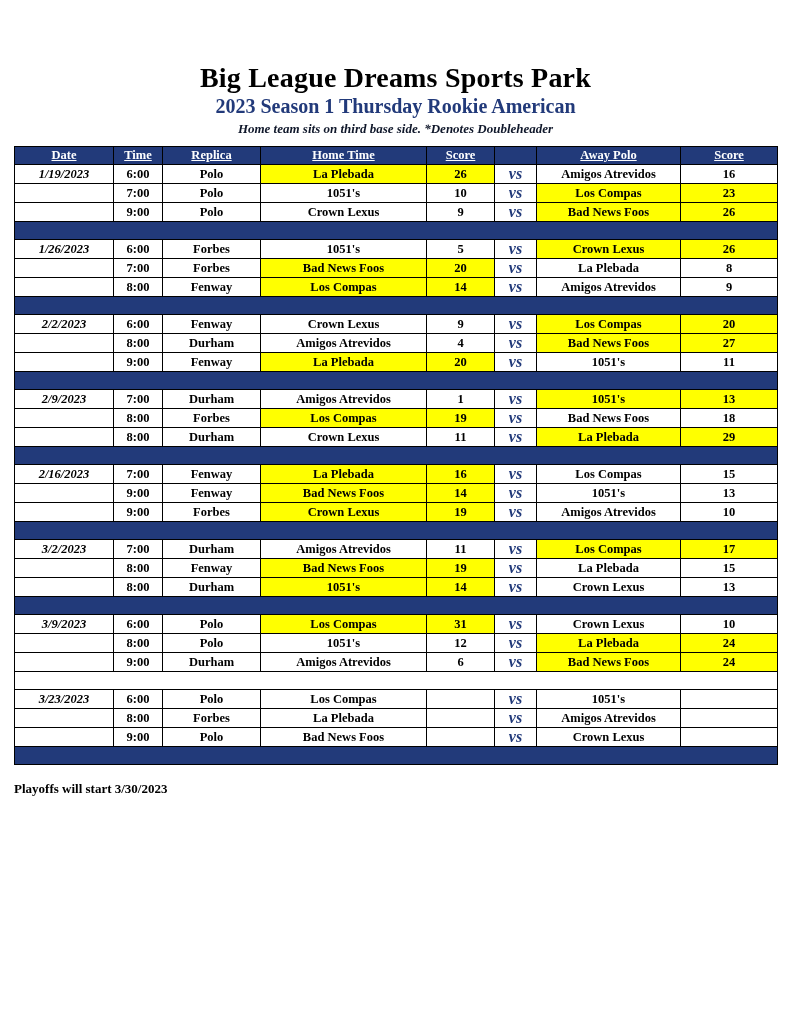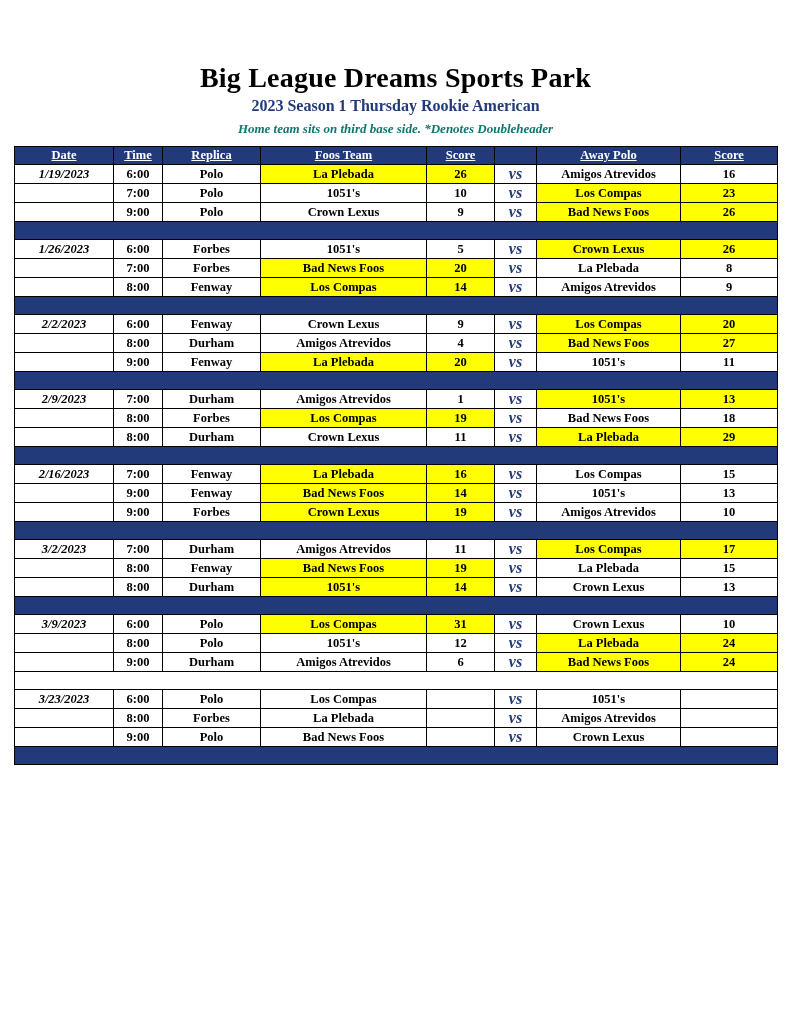--- a/index.html
+++ b/index.html
@@ -13,26 +13,26 @@
     width:791px;height:1024px;background:#ffffff;
     font-family:"Liberation Serif", serif;
     color:#000;
   }
   .page{padding-top:64px;}
   .title{
     text-align:center;font-weight:bold;font-size:28px;line-height:28px;
     color:#000;letter-spacing:0.2px;
   }
   .subtitle{
-    text-align:center;font-weight:bold;font-size:16px;line-height:24px;
+    text-align:center;font-weight:bold;font-size:20px;line-height:24px;
     color:var(--navy);margin-top:2px;
   }
   .note{
     text-align:center;font-weight:bold;font-style:italic;font-size:13px;line-height:18px;
-    color:#0f766e;margin-top:2px;
+    color:#0f172a;margin-top:2px;
   }
   table.schedule{
     width:763px;margin:8px 0 16px 14px;border-collapse:collapse;table-layout:fixed;
     font-size:12.5px;font-weight:bold;
   }
   table.schedule td, table.schedule th{
     border:1px solid #000;height:18px;padding:0 2px;text-align:center;
     overflow:hidden;white-space:nowrap;
   }
   table.schedule thead th{
@@ -66,21 +66,21 @@
       <col style="width:68px">
       <col style="width:42px">
       <col style="width:144px">
       <col style="width:97px">
     </colgroup>
     <thead>
       <tr>
           <th>Date</th>
           <th>Time</th>
           <th>Replica</th>
-          <th>Foos Team</th>
+          <th>Home Time</th>
           <th>Score</th>
           <th></th>
           <th>Away Polo</th>
           <th>Score</th>
         </tr>
     </thead>
     <tbody>
         <tr>
           <td class="date">1/19/2023</td>
           <td>6:00</td>
@@ -341,13 +341,14 @@
           <td class="vs">vs</td>
           <td>Crown Lexus</td>
           <td></td>
         </tr>
         <tr class="spacer navy">
           <td colspan="8"></td>
         </tr>
       </tbody>
   </table>
 
+  <div class="footer">Playoffs will start 3/30/2023</div>
 </div>
 
 </body></html>

